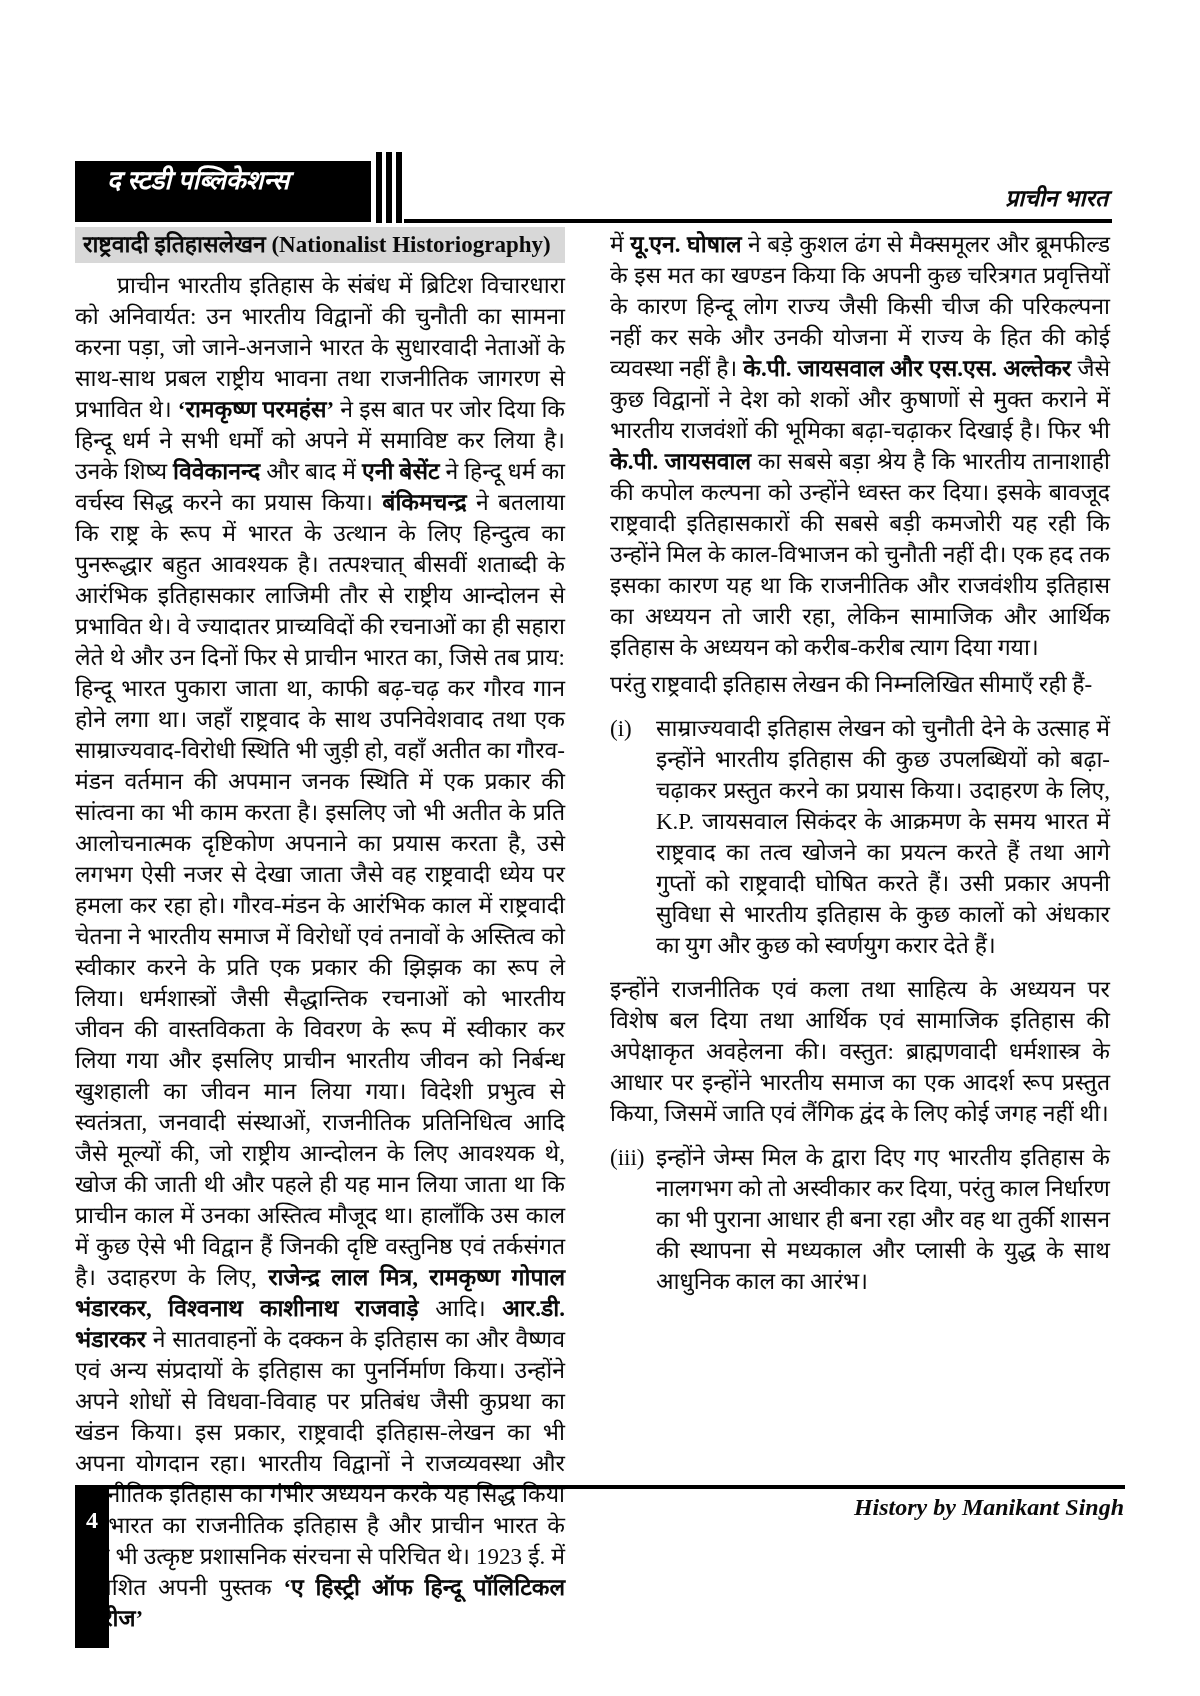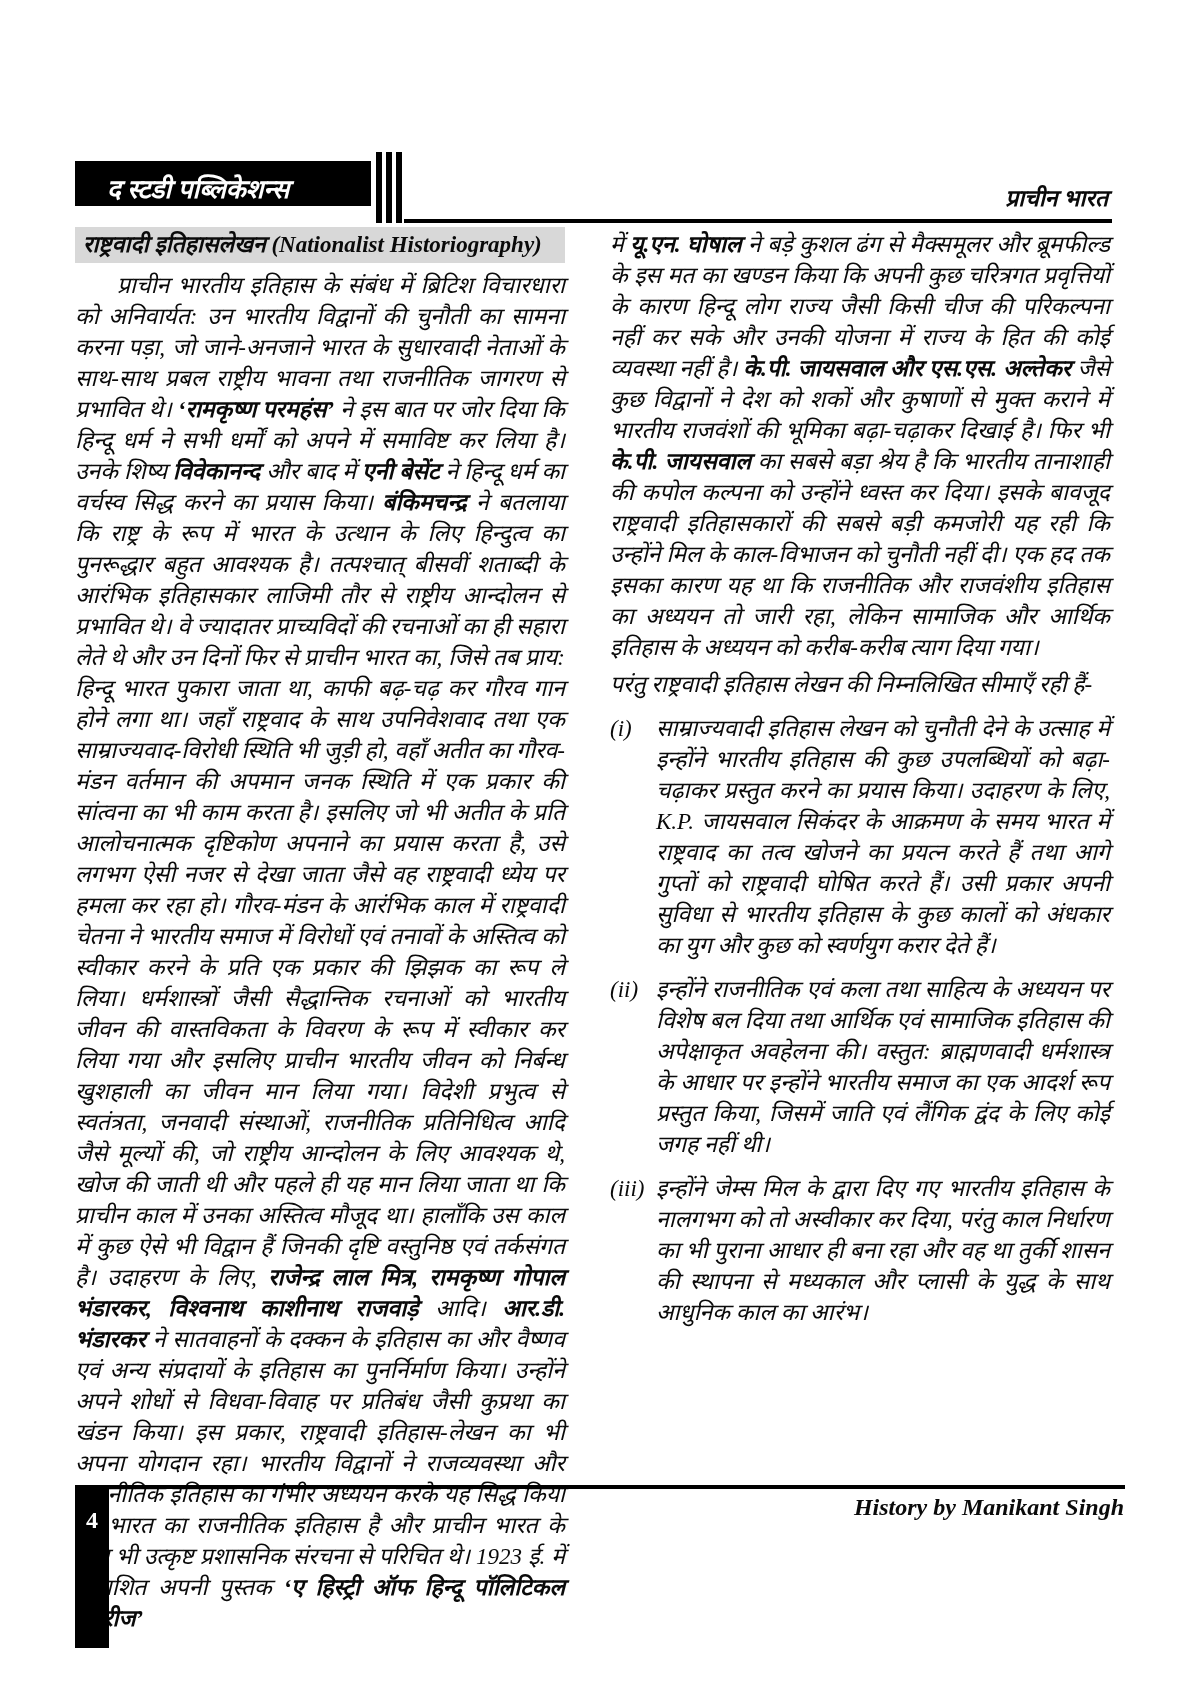--- a/index.html
+++ b/index.html
@@ -1,29 +1,29 @@
 <!DOCTYPE html>
 <html><head>
 <meta charset="utf-8">
 <style>
   html,body{margin:0;padding:0;background:#ffffff;}
   body{width:1200px;height:1696px;font-family:"Liberation Serif","DejaVu Serif",serif;color:#0a0a0a;}
   .page{position:relative;width:1200px;height:1696px;background:#ffffff;overflow:hidden;}
 
   
-  .pub-box{position:absolute;left:75px;top:161px;width:296px;height:45px;background:#000;color:#fff;
-           display:flex;align-items:flex-end;box-sizing:border-box;padding-left:32px;
+  .pub-box{position:absolute;left:75px;top:161px;width:296px;height:61px;background:#000;color:#fff;
+           display:flex;align-items:flex-start;box-sizing:border-box;padding-left:32px;
            font-size:26px;font-weight:bold;font-style:italic;}
   .bars{position:absolute;left:376px;top:152px;height:71px;display:flex;gap:4px;}
   .bar{width:6px;height:100%;background:#000;}
   .header-rule{position:absolute;left:404px;top:219px;width:708px;height:4px;background:#000;}
   .subject{position:absolute;right:92px;top:181px;font-size:23px;font-weight:bold;font-style:italic;}
 
   
-  .col{position:absolute;top:227px;font-style:italic;}
+  .col{position:absolute;top:227px;}
   .col-left{left:75px;width:490px;}
   .col-right{left:610px;width:500px;top:229px;}
   .article-heading{background:#d8d8d8;font-weight:bold;font-size:23px;line-height:29px;
                    padding:3px 6px 4px 8px;margin:0 0 7px 0;}
   .body{font-size:23px;line-height:31px;text-align:justify;margin:0;}
   .indent{text-indent:42px;}
   .intro{margin-top:6px;}
   .list-item{display:flex;margin-top:13px;}
   .marker{flex:none;width:46px;font-size:23px;line-height:31px;white-space:nowrap;}
   .list-body{flex:1;min-width:0;}
@@ -63,21 +63,20 @@
     <p class="body intro"><span>परंतु राष्ट्रवादी इतिहास लेखन की निम्नलिखित सीमाएँ रही हैं-</span></p>
 
     <div class="list-item">
       <span class="marker">(i)</span>
       <div class="list-body">
         <p class="body"><span>साम्राज्यवादी इतिहास लेखन को चुनौती देने के उत्साह में इन्होंने भारतीय इतिहास की कुछ उपलब्धियों को बढ़ा- चढ़ाकर प्रस्तुत करने का प्रयास किया। उदाहरण के लिए, K.P. जायसवाल सिकंदर के आक्रमण के समय भारत में राष्ट्रवाद का तत्व खोजने का प्रयत्न करते हैं तथा आगे गुप्तों को राष्ट्रवादी घोषित करते हैं। उसी प्रकार अपनी सुविधा से भारतीय इतिहास के कुछ कालों को अंधकार का युग और कुछ को स्वर्णयुग करार देते हैं।</span></p>
       </div>
     </div>
 
     <div class="list-item">
-      <span class="marker">(ii)</span>
       <div class="list-body">
         <p class="body"><span>इन्होंने राजनीतिक एवं कला तथा साहित्य के अध्ययन पर विशेष बल दिया तथा आर्थिक एवं सामाजिक इतिहास की अपेक्षाकृत अवहेलना की। वस्तुत: ब्राह्मणवादी धर्मशास्त्र के आधार पर इन्होंने भारतीय समाज का एक आदर्श रूप प्रस्तुत किया, जिसमें जाति एवं लैंगिक द्वंद के लिए कोई जगह नहीं थी।</span></p>
       </div>
     </div>
 
     <div class="list-item">
       <span class="marker">(iii)</span>
       <div class="list-body">
         <p class="body"><span>इन्होंने जेम्स मिल के द्वारा दिए गए भारतीय इतिहास के नालगभग को तो अस्वीकार कर दिया, परंतु काल निर्धारण का भी पुराना आधार ही बना रहा और वह था तुर्की शासन की स्थापना से मध्यकाल और प्लासी के युद्ध के साथ आधुनिक काल का आरंभ।</span></p>
       </div>

